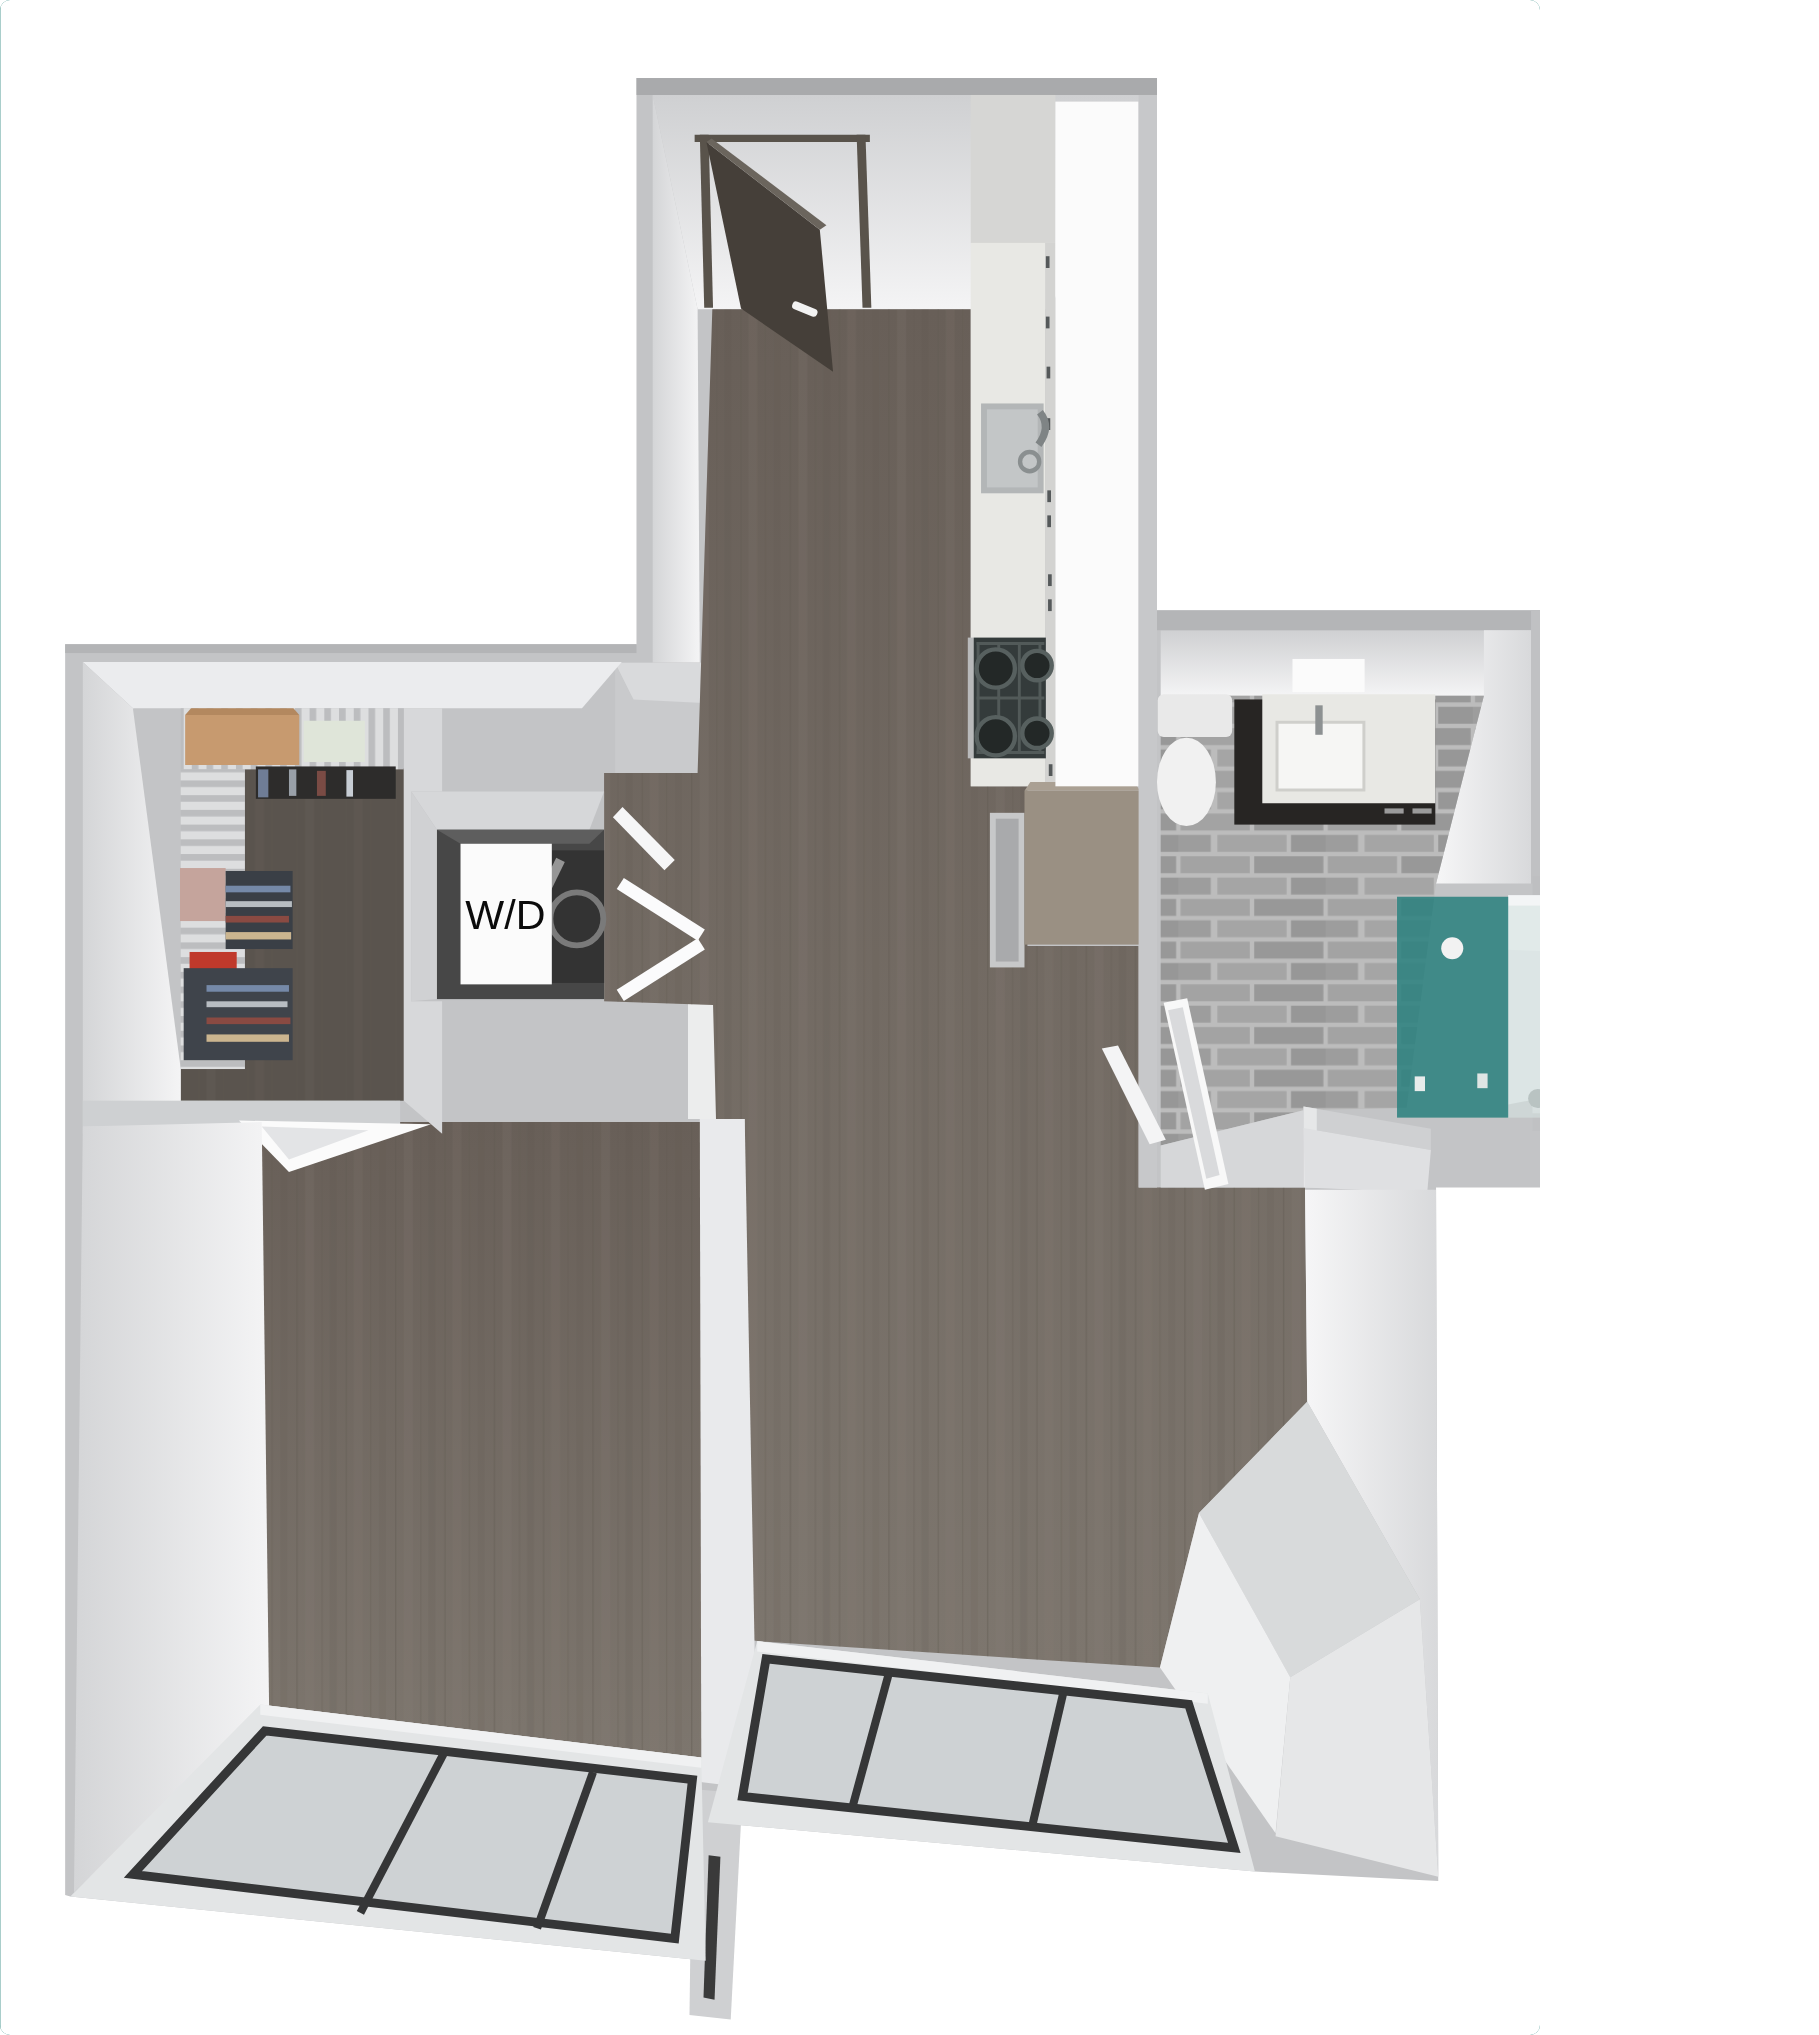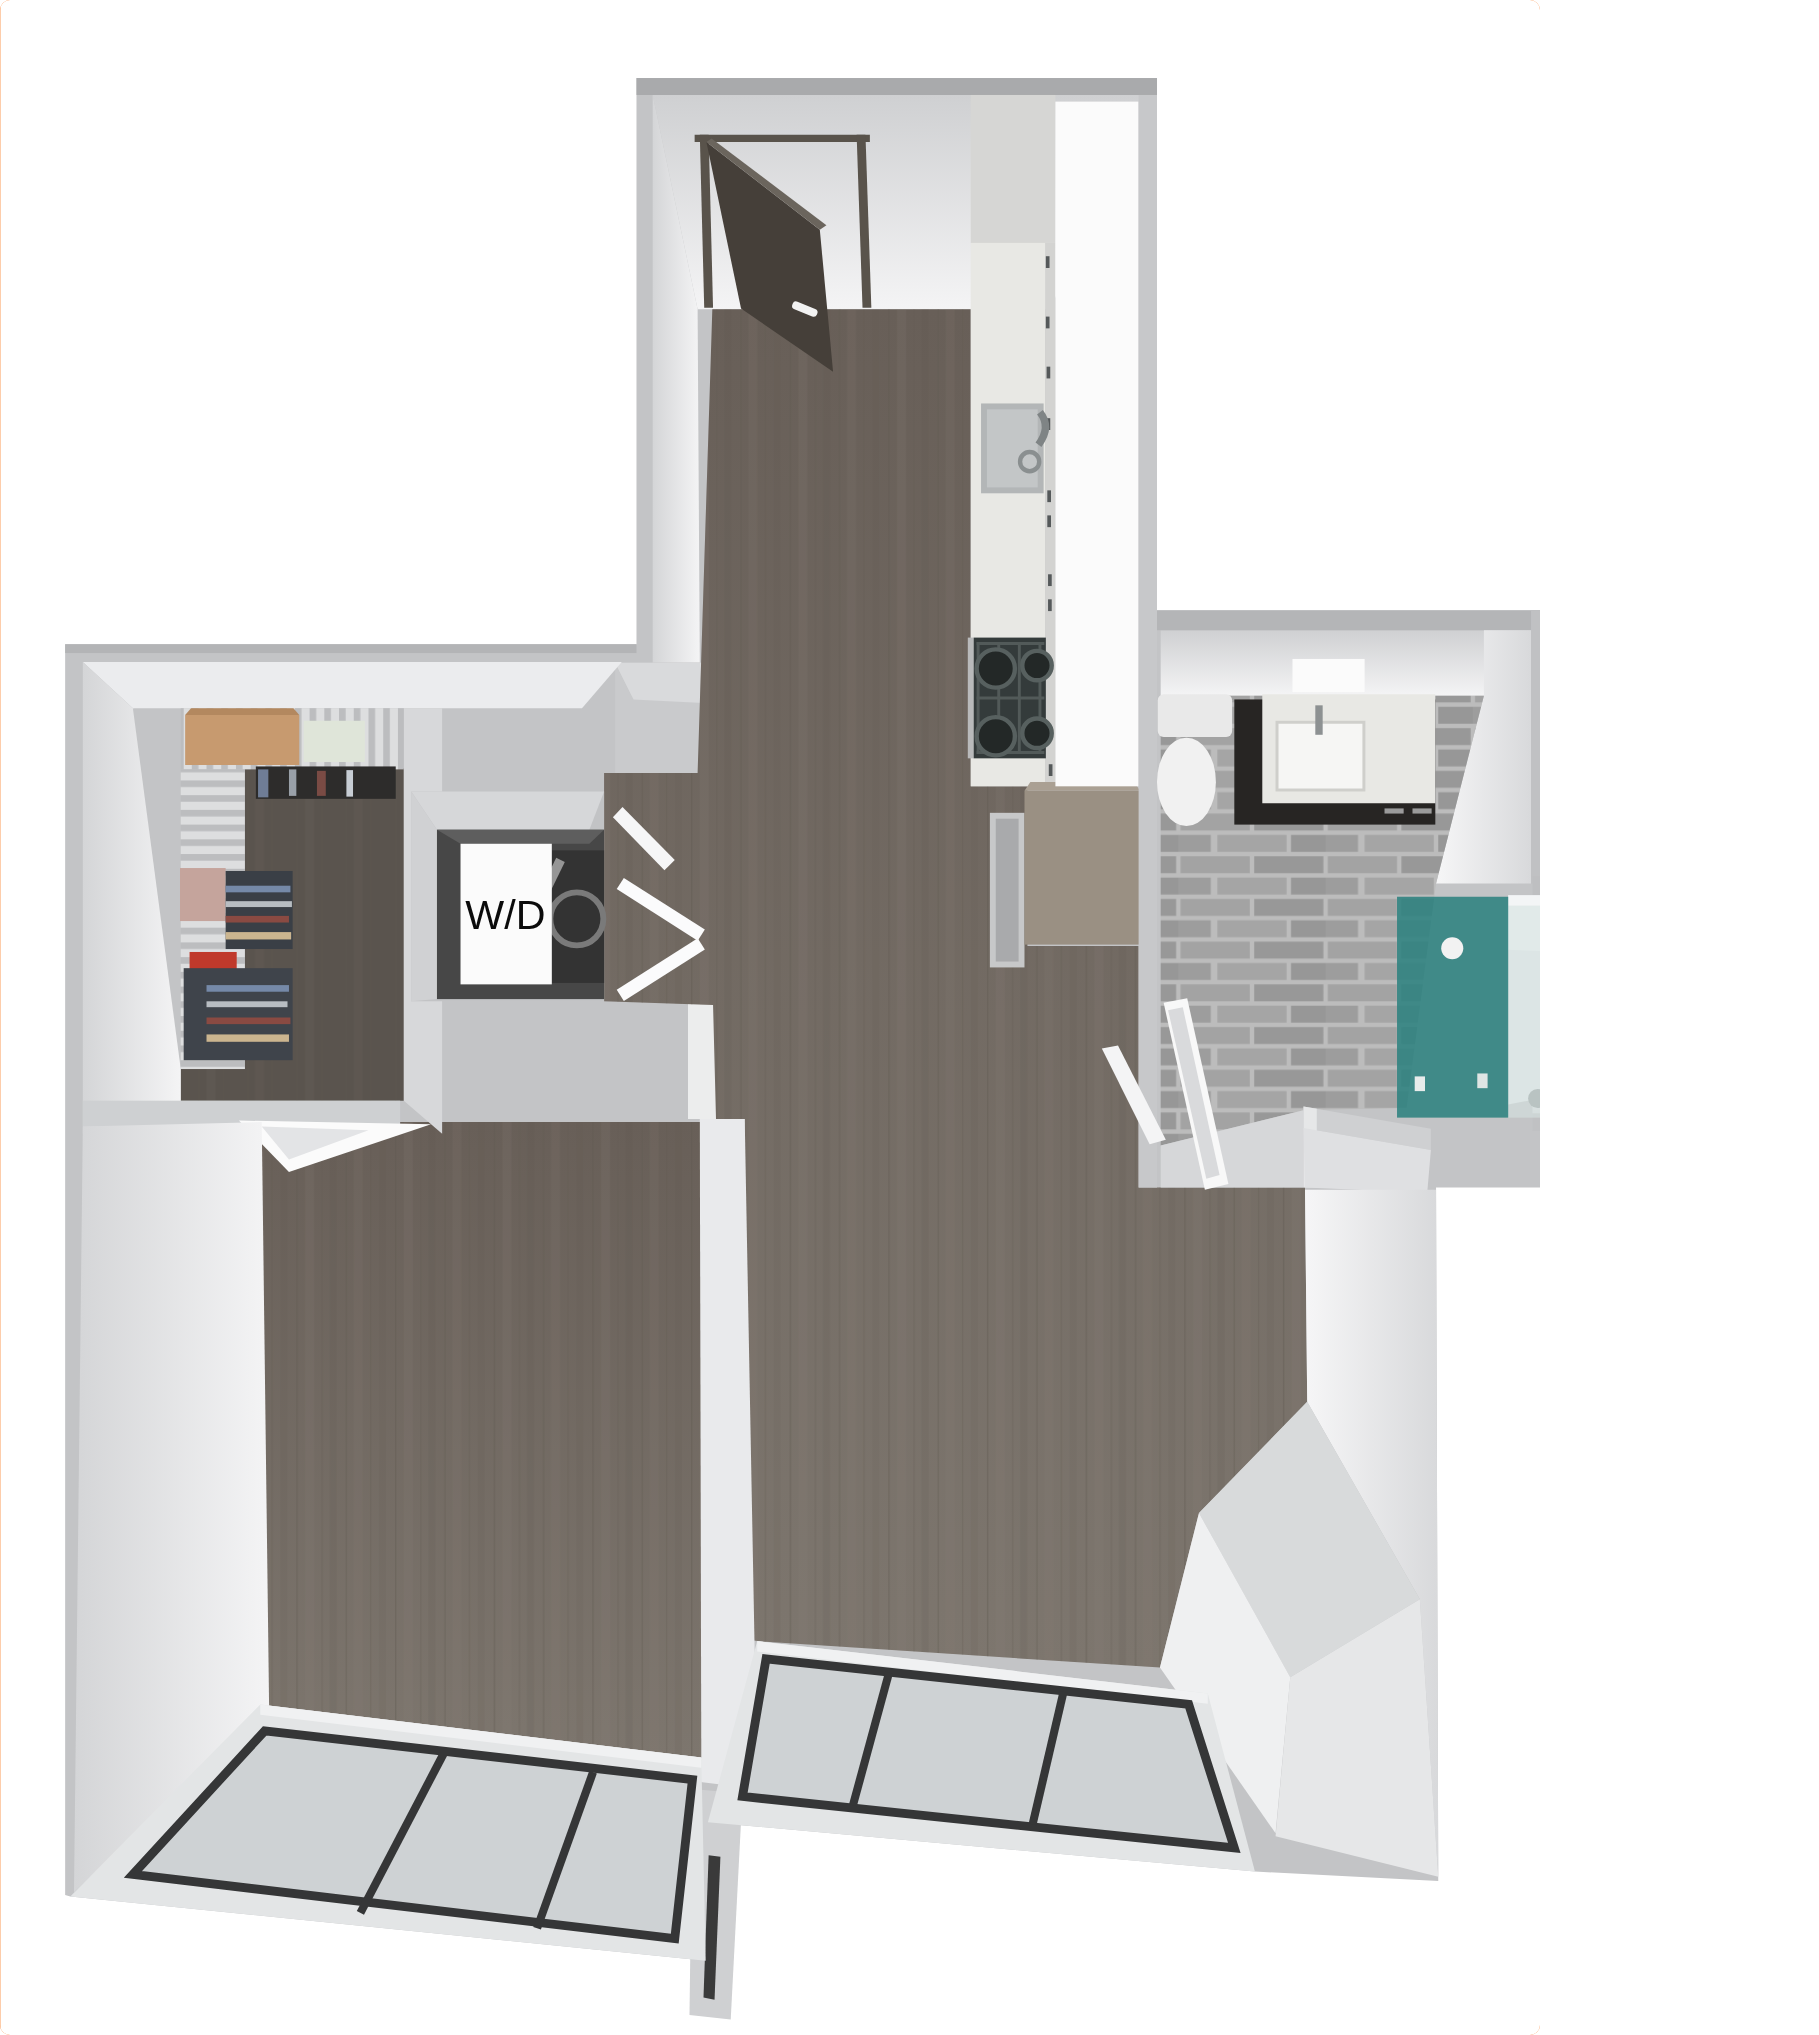--- a/index.html
+++ b/index.html
@@ -1,17 +1,17 @@
 <!DOCTYPE html>
 <html style="font-size:11.8px"><head>
 <meta charset="utf-8">
 <style>
   html,body{margin:0;padding:0;background:#ffffff;}
   body{font-family:"Liberation Sans", sans-serif;}
-  #stage{position:relative;width:1540px;height:2035px;background:#f97316;overflow:hidden;border-radius:10px;}
+  #stage{position:relative;width:1540px;height:2035px;background:#0f766e;overflow:hidden;border-radius:10px;}
   svg{position:absolute;left:0;top:0;}
 </style>
 </head>
 <body>
 <div id="stage">
 <svg width="1820" height="2035" viewBox="0 0 2471 2764">
 <defs>
   <linearGradient id="innN" x1="0" y1="0" x2="0" y2="1">
     <stop offset="0" stop-color="#cfd0d2"></stop>
           <stop offset="1" stop-color="#f4f4f5"></stop>

